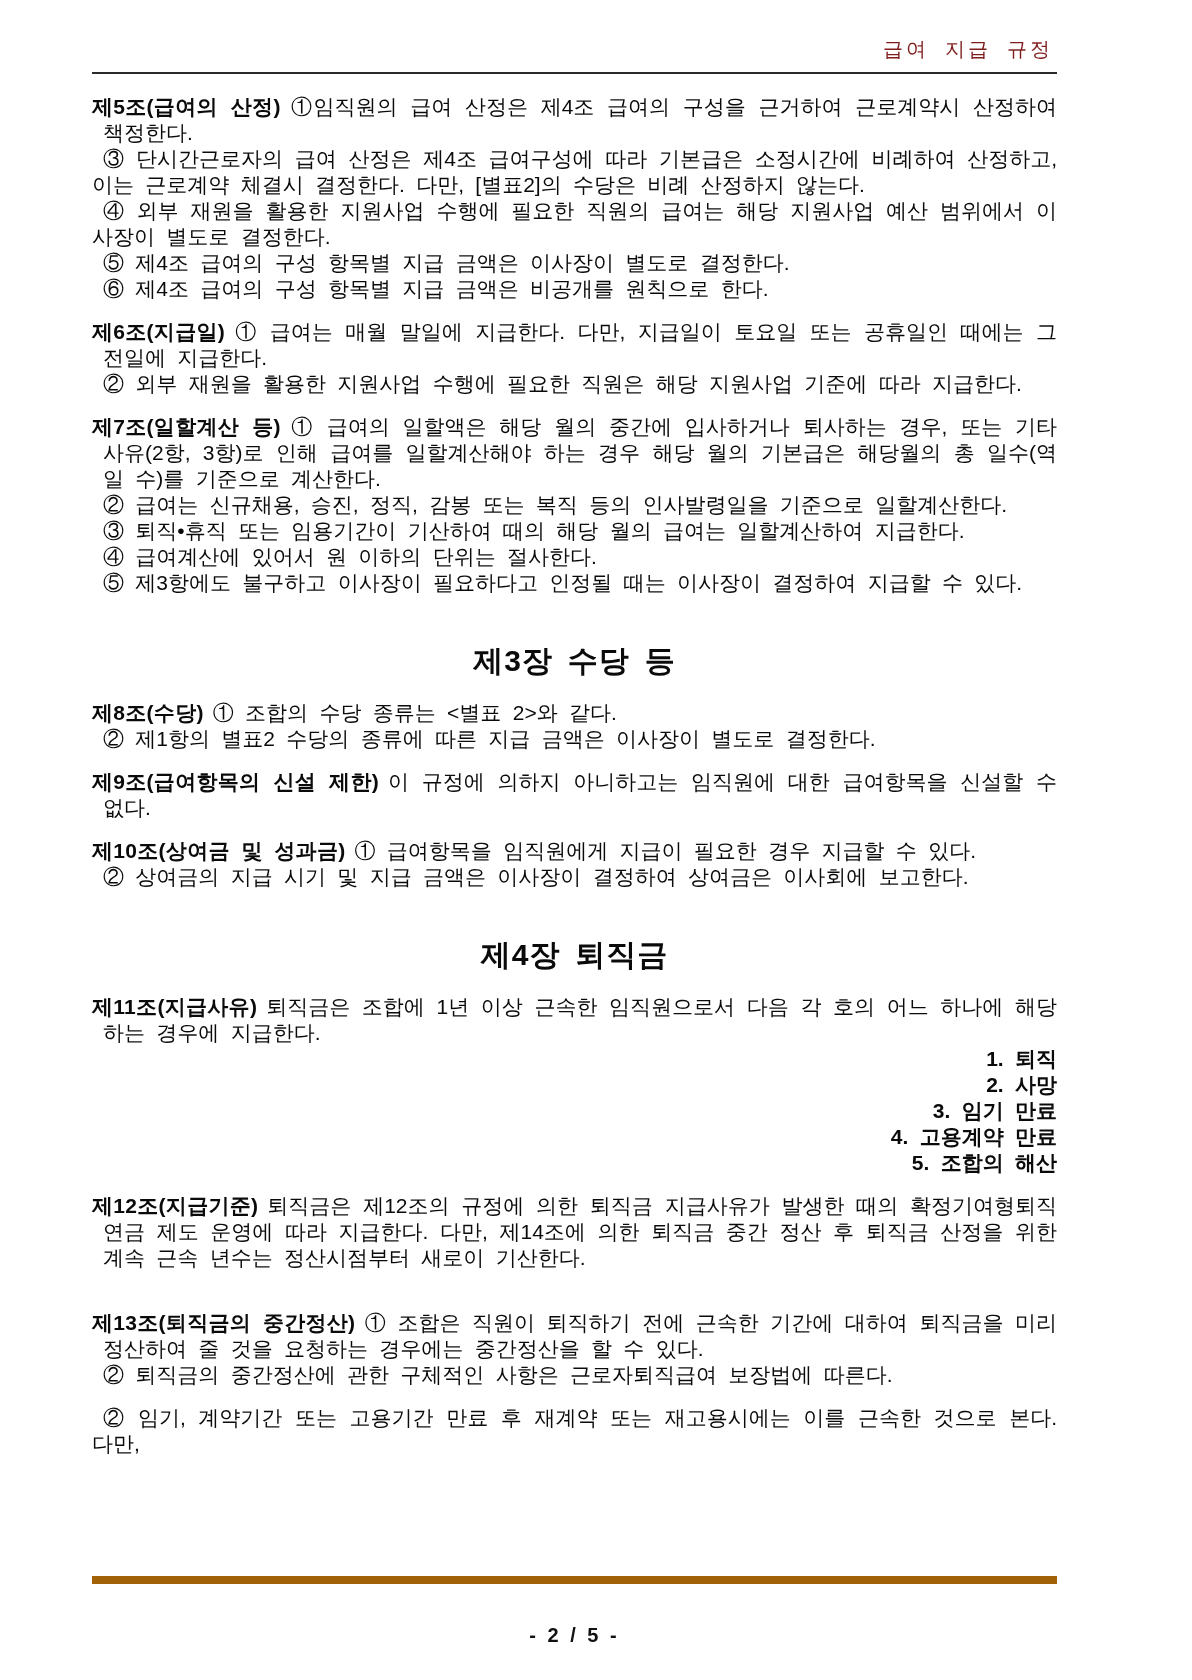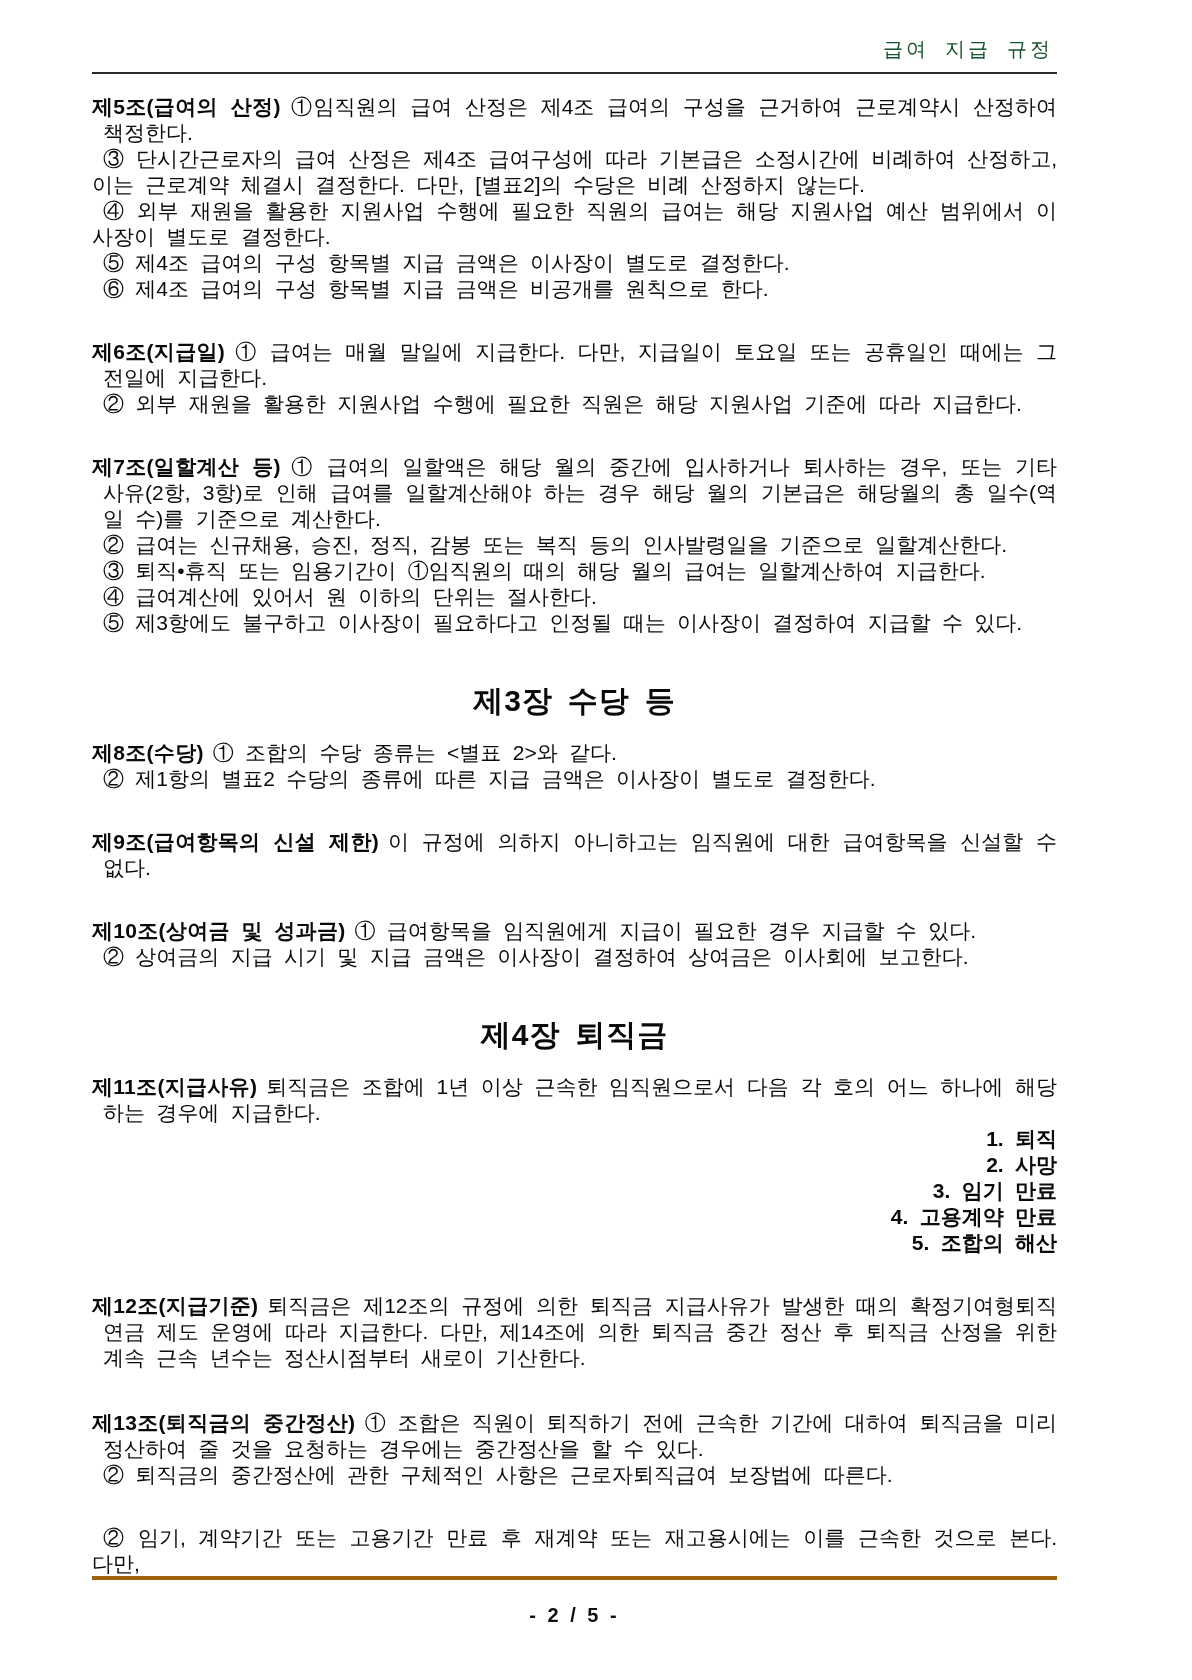--- a/index.html
+++ b/index.html
@@ -19,51 +19,51 @@
     text-align: right;
     border-bottom: 2px solid #2b2b2b;
     padding-bottom: 9px;
     padding-right: 4px;
   }
   .header-title {
     font-family: "Liberation Serif", serif;
     font-size: 20px;
     letter-spacing: 3px;
     word-spacing: 8px;
-    color: #14532d;
+    color: #7f1d1d;
   }
   .content {
     padding-top: 20px;
     font-size: 21px;
     line-height: 26px;
     text-align: justify;
     word-spacing: 5.5px;
   }
   .content p { margin: 0; }
   .p-intro { padding-left: 11px; text-indent: -11px; }
   .p-clause { text-indent: 11px; }
   .p-item { padding-left: 11px; text-align: right; font-weight: bold; }
   .art-title { font-weight: 700; margin-right: 9px; letter-spacing: 0.3px; }
-  .article { margin-top: 37px; }
+  .article { margin-top: 17px; }
   .article.first { margin-top: 0; }
   .article.after-chapter { margin-top: 26px; }
   .article.gap-large { margin-top: 39px; }
   .chapter {
     margin-top: 52px;
     text-align: center;
     font-weight: 700;
     font-size: 30px;
     letter-spacing: 1px;
     line-height: 26px;
   }
   .footer {
     position: absolute;
     left: 92px; right: 135px; top: 1576px;
-    border-top: 4px solid #a16207;
-    padding-top: 24px;
+    border-top: 8px solid #a16207;
+    padding-top: 40px;
     text-align: center;
   }
   .page-number {
     font-size: 20px;
     font-weight: 700;
     letter-spacing: 3px;
     color: #111111;
   }
 </style>
 </head>
@@ -86,21 +86,21 @@
     </section>
 
     <section class="article">
       <p class="p-intro"><b class="art-title">제6조(지급일)</b><span>① 급여는 매월 말일에 지급한다. 다만, 지급일이 토요일 또는 공휴일인 때에는 그 전일에 지급한다.</span></p>
       <p class="p-clause">② 외부 재원을 활용한 지원사업 수행에 필요한 직원은 해당 지원사업 기준에 따라 지급한다.</p>
     </section>
 
     <section class="article">
       <p class="p-intro"><b class="art-title">제7조(일할계산 등)</b><span>① 급여의 일할액은 해당 월의 중간에 입사하거나 퇴사하는 경우, 또는 기타 사유(2항, 3항)로 인해 급여를 일할계산해야 하는 경우 해당 월의 기본급은 해당월의 총 일수(역일 수)를 기준으로 계산한다.</span></p>
       <p class="p-clause">② 급여는 신규채용, 승진, 정직, 감봉 또는 복직 등의 인사발령일을 기준으로 일할계산한다.</p>
-      <p class="p-clause">③ 퇴직•휴직 또는 임용기간이 ①임직원의 때의 해당 월의 급여는 일할계산하여 지급한다.</p>
+      <p class="p-clause">③ 퇴직•휴직 또는 임용기간이 기산하여 때의 해당 월의 급여는 일할계산하여 지급한다.</p>
       <p class="p-clause">④ 급여계산에 있어서 원 이하의 단위는 절사한다.</p>
       <p class="p-clause">⑤ 제3항에도 불구하고 이사장이 필요하다고 인정될 때는 이사장이 결정하여 지급할 수 있다.</p>
     </section>
 
     <h2 class="chapter">제3장 수당 등</h2>
 
     <section class="article after-chapter">
       <p class="p-intro"><b class="art-title">제8조(수당)</b><span>① 조합의 수당 종류는 &lt;별표 2&gt;와 같다.</span></p>
       <p class="p-clause">② 제1항의 별표2 수당의 종류에 따른 지급 금액은 이사장이 별도로 결정한다.</p>
     </section>

